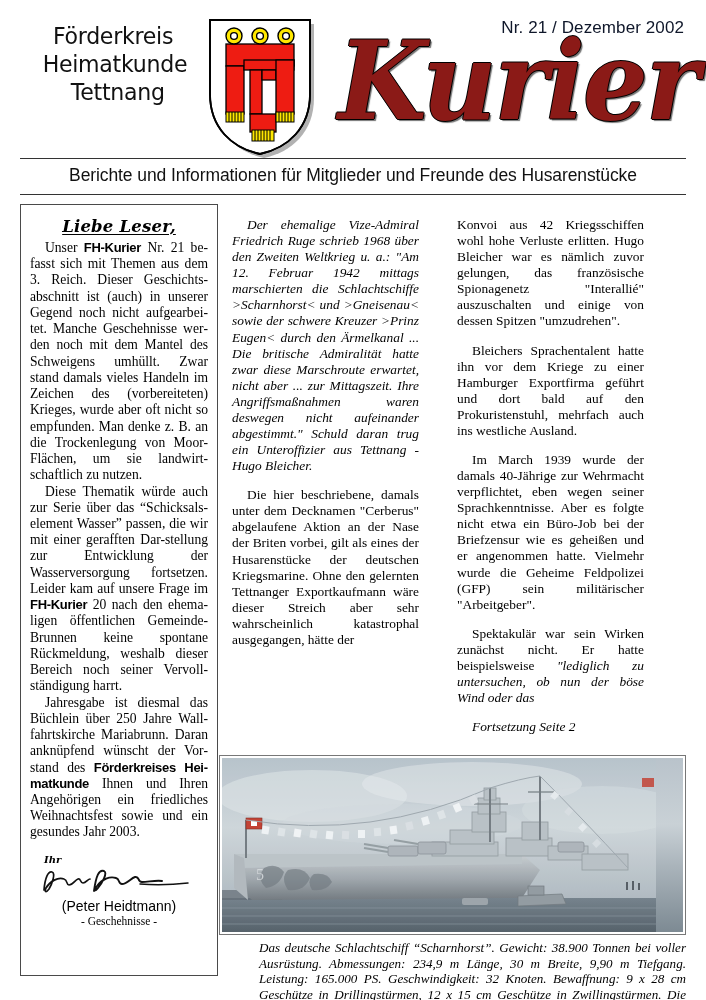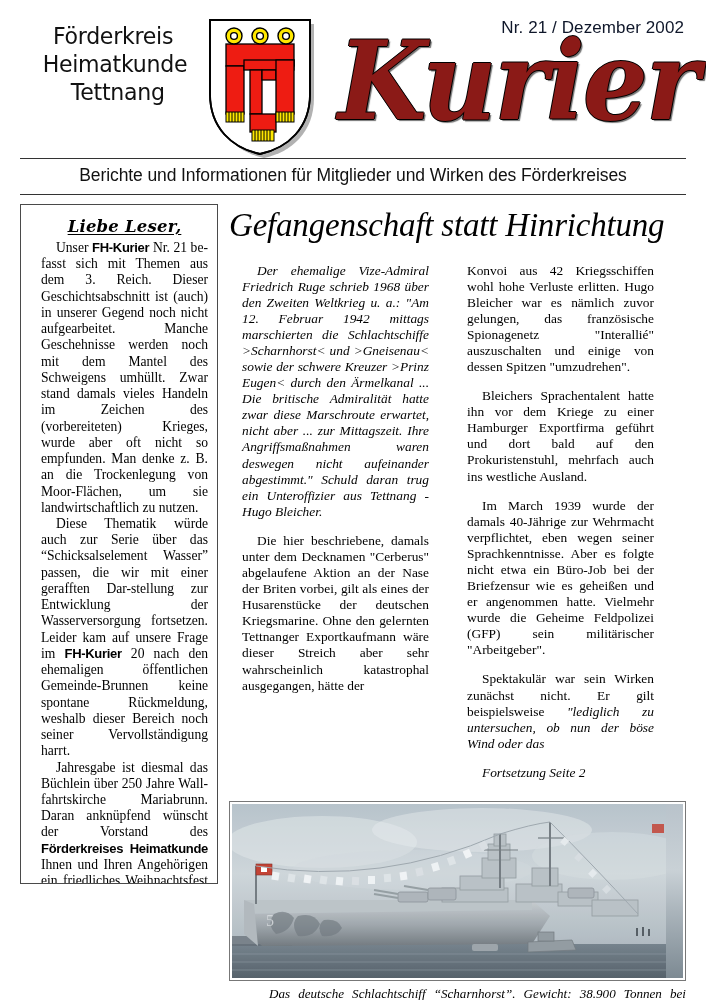--- a/index.html
+++ b/index.html
@@ -104,23 +104,23 @@
     display: flex;
     gap: 0;
   }
 
   
   .editorial {
     width: 198px;
     flex: 0 0 198px;
     border: 1.3px solid #4a4a4a;
     box-sizing: border-box;
-    padding: 7px 9px 8px 20px;
-    margin-right: 11px;
-    height: 680px;
+    padding: 7px 9px 8px 9px;
+    margin-right: 1px;
+    height: 772px;
     overflow: hidden;
   }
   .editorial-title {
     text-align: center;
     font-family: "DejaVu Serif", serif;
     font-style: italic;
     font-weight: bold;
     font-size: 16.5px;
     text-decoration: underline;
     text-underline-offset: 2px;
@@ -330,21 +330,21 @@
           </g>
         </g>
         <path d="M4,4 H104 V78 C104,112 82,132 54,138 C26,132 4,112 4,78 Z" fill="none" stroke="#000" stroke-width="1.8"></path>
       </svg>
     </div>
 
     <div class="kurier">Kurier</div>
   </div>
 
   <div class="banner">
-    <div class="banner-text">Berichte und Informationen für Mitglieder und Wirken des Förderkreises</div>
+    <div class="banner-text">Berichte und Informationen für Mitglieder und Freunde des Husarenstücke</div>
   </div>
 
   <div class="content">
 
     <div class="editorial">
       <div class="editorial-title">Liebe Leser,</div>
 
       <p>Unser <span class="fh">FH-Kurier</span> Nr. 21 be­fasst sich mit Themen aus dem 3.&nbsp;Reich. Dieser Geschichts­abschnitt ist (auch) in unserer Gegend noch nicht aufgearbei­tet. Manche Geschehnisse wer­den noch mit dem Mantel des Schweigens umhüllt. Zwar stand damals vieles Handeln im Zeichen des (vorbereiteten) Krieges, wurde aber oft nicht so empfunden. Man denke z.&nbsp;B. an die Trockenlegung von Moor-Flächen, um sie landwirt­schaftlich zu nutzen.</p>
 
       <p>Diese Thematik würde auch zur Serie über das “Schicksals­element Wasser” passen, die wir mit einer gerafften Dar-stel­lung zur Entwicklung der Wasserversorgung fortsetzen. Leider kam auf unsere Frage im <span class="fh">FH-Kurier</span> 20 nach den ehema­ligen öffentlichen Gemeinde-Brunnen keine spontane Rückmeldung, weshalb dieser Bereich noch seiner Vervoll­ständigung harrt.</p>
@@ -361,32 +361,31 @@
                    C84,13 82,18 86,18 C91,18 95,12 99,11 C104,10 101,16 106,16 C112,16 120,14 126,15" fill="none" stroke="#111" stroke-width="1.9" stroke-linecap="round"></path>
           <path d="M104,18 C118,19 134,19 152,17" fill="none" stroke="#111" stroke-width="1.5" stroke-linecap="round"></path>
         </svg>
       </div>
 
       <div class="sig-name">(Peter Heidtmann)</div>
       <div class="sig-role">- Geschehnisse -</div>
     </div>
 
     <div class="article">
-      <div class="headline">Gefangenschaft statt Hinrichtung</div>
 
       <div class="cols">
         <div class="col">
           <p class="lead">Der ehemalige Vize-Admiral Friedrich Ruge schrieb 1968 über den Zweiten Weltkrieg u. a.: "Am 12. Februar 1942 mittags marschierten die Schlachtschiffe &gt;Scharnhorst&lt; und &gt;Gneisenau&lt; sowie der schwere Kreuzer &gt;Prinz Eugen&lt; durch den Ärmelkanal ... Die britische Admiralität hatte zwar diese Marschroute erwartet, nicht aber ... zur Mittagszeit. Ihre Angriffsmaßnahmen waren deswegen nicht aufeinander abgestimmt." Schuld daran trug ein Unteroffizier aus Tettnang - Hugo Bleicher.</p>
           <p style="margin-top:10px">Die hier beschriebene, damals unter dem Decknamen "Cerberus" abgelaufene Aktion an der Nase der Briten vorbei, gilt als eines der Husarenstücke der deutschen Kriegsmarine. Ohne den gelernten Tettnanger Exportkaufmann wäre dieser Streich aber sehr wahrscheinlich katastrophal ausgegangen, hätte der</p>
         </div>
         <div class="col">
           <p class="notindent">Konvoi aus 42 Kriegsschiffen wohl hohe Verluste erlitten. Hugo Bleicher war es nämlich zuvor gelungen, das französische Spionagenetz "Interallié" auszuschalten und einige von dessen Spitzen "umzudrehen".</p>
           <p>Bleichers Sprachentalent hatte ihn vor dem Kriege zu einer Hamburger Exportfirma geführt und dort bald auf den Prokuristenstuhl, mehrfach auch ins westliche Ausland.</p>
           <p>Im March 1939 wurde der damals 40-Jährige zur Wehrmacht verpflichtet, eben wegen seiner Sprachkenntnisse. Aber es folgte nicht etwa ein Büro-Job bei der Briefzensur wie es geheißen und er angenommen hatte. Vielmehr wurde die Geheime Feldpolizei (GFP) sein militärischer "Arbeitgeber".</p>
-          <p><span>Spektakulär war sein Wirken zunächst nicht. Er gilt beispielsweise </span><span class="partial-italic">"lediglich zu untersuchen, ob nun der böse Wind oder das</span></p>
+          <p><span>Spektakulär war sein Wirken zunächst nicht. Er hatte beispielsweise </span><span class="partial-italic">"lediglich zu untersuchen, ob nun der böse Wind oder das</span></p>
           <p class="cont">Fortsetzung Seite 2</p>
         </div>
       </div>
 
       
       <div class="photo-wrap">
         <div class="photo">
           <svg width="434" height="174" viewBox="0 0 434 174" preserveAspectRatio="none">
             <defs>
               <linearGradient id="sky" x1="0" y1="0" x2="0" y2="1">

